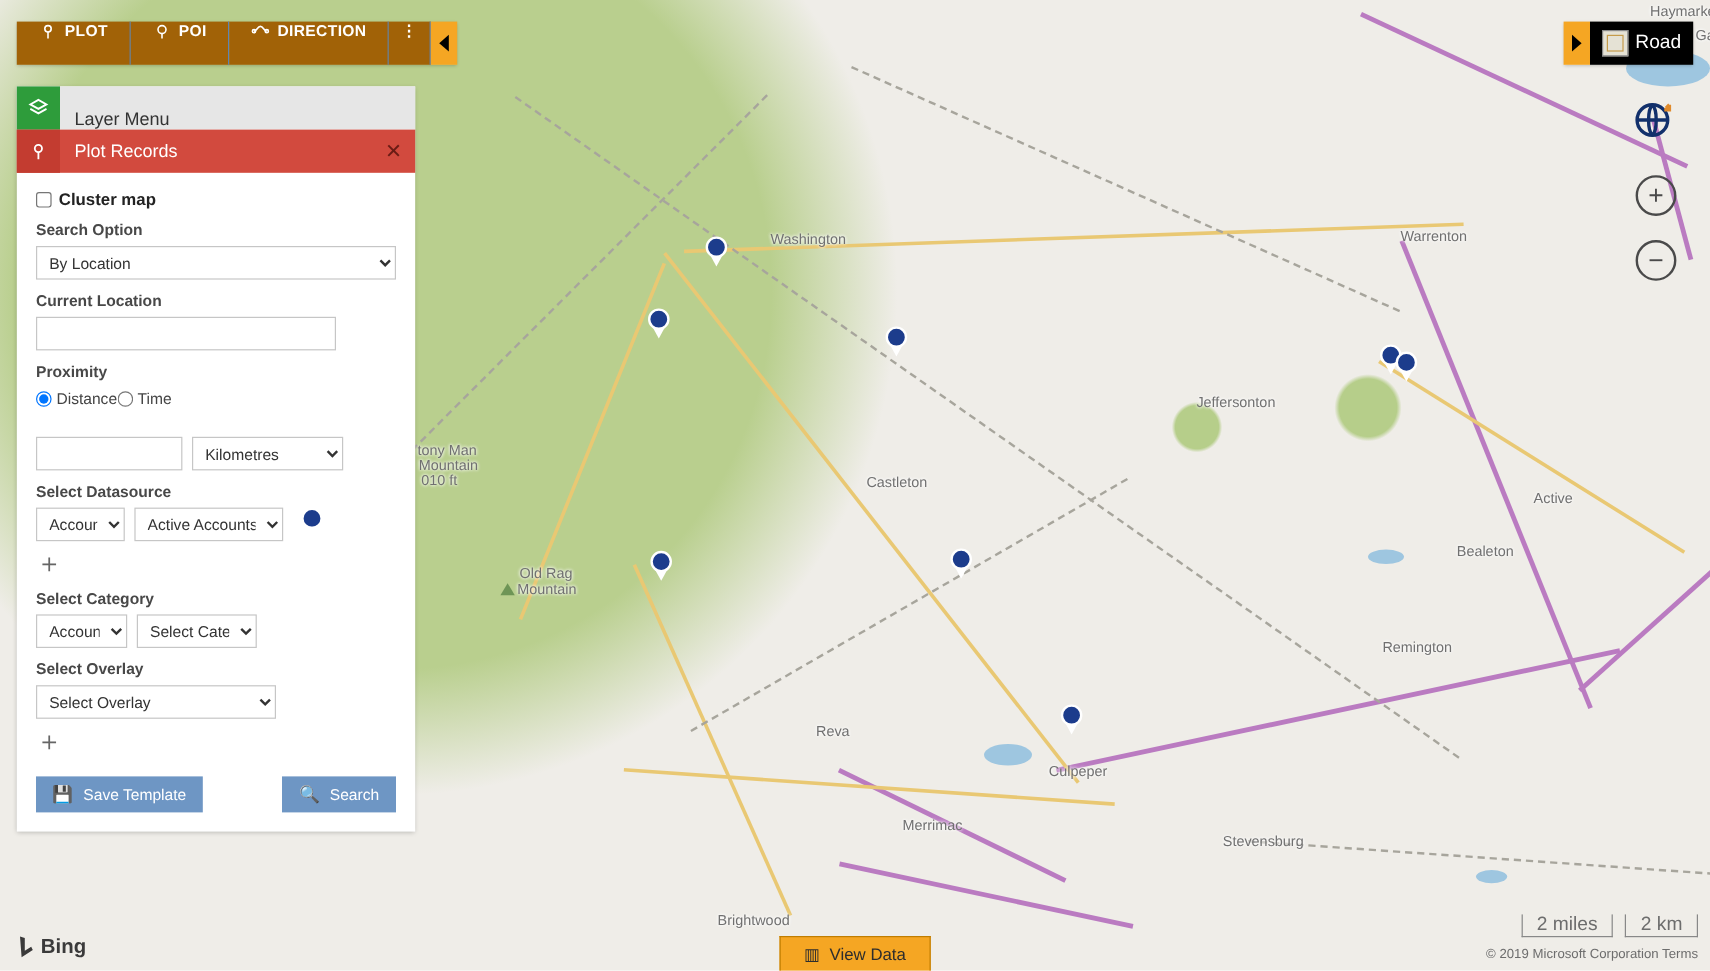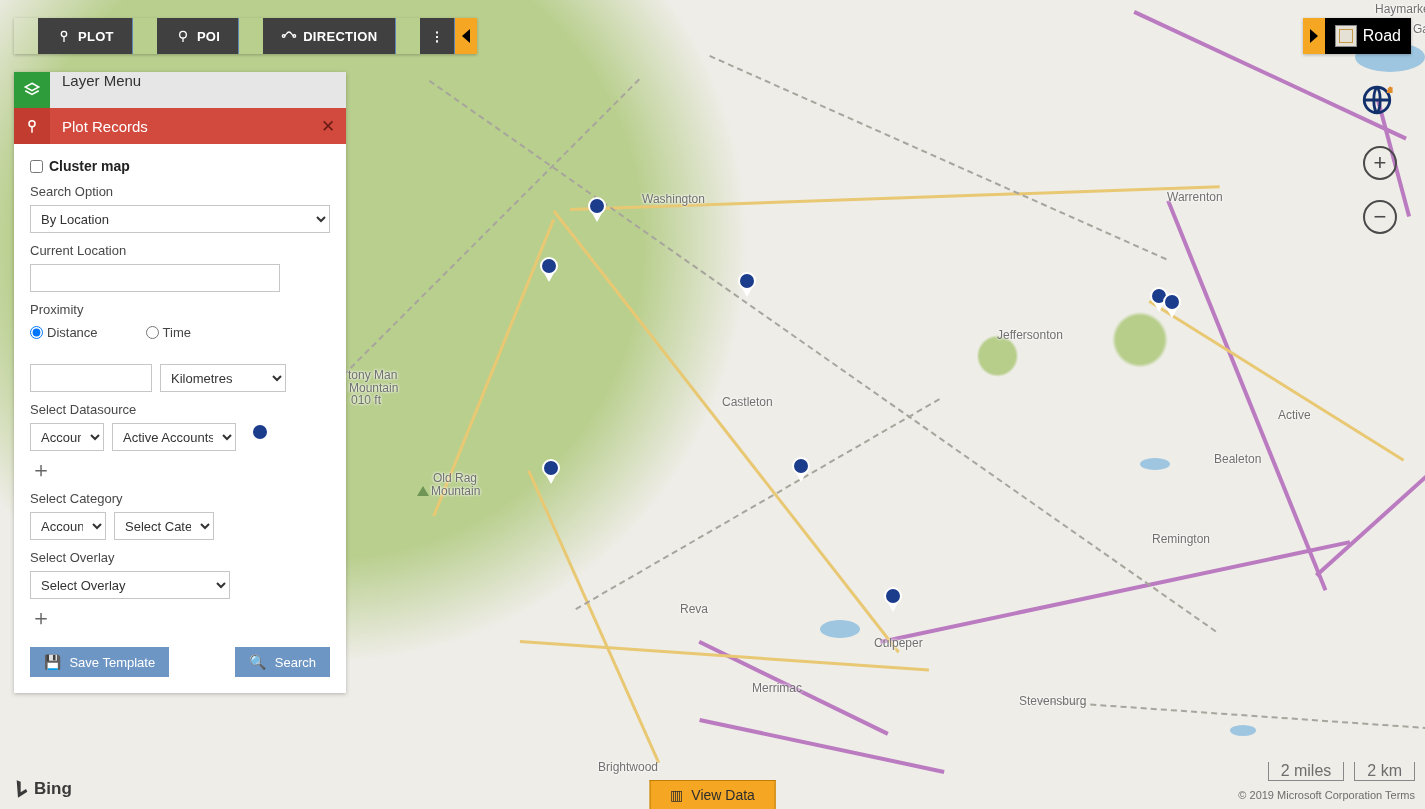--- a/index.html
+++ b/index.html
@@ -64,49 +64,48 @@
   }
 
   
   .toolbar {
     position: absolute; top: 18px; left: 14px;
     display: flex; align-items: stretch;
     height: 36px;
     box-shadow: 0 1px 3px rgba(0,0,0,0.25);
   }
   .toolbar .tbtn {
-    display: flex; align-items: center; gap: 6px;
+    display: flex; align-items: flex-start; gap: 6px;
     padding: 0 18px;
-    background: #404040;
+    background: #a16207;
     color: #fff;
     font-size: 13px; font-weight: 700; letter-spacing: .3px;
     border-right: 1px solid #5e85b3;
     cursor: pointer;
-    margin-left: 24px;
   }
   .toolbar .tbtn.small { padding: 0 10px; }
   .toolbar .collapse {
     width: 22px; background: #f5a623;
     display: flex; align-items: center; justify-content: center;
     cursor: pointer;
   }
   .chev { width:0;height:0;border-top:7px solid transparent;border-bottom:7px solid transparent; }
   .chev.left { border-right:8px solid #000; }
   .chev.right { border-left:8px solid #000; }
 
   
   .sidebar {
     position: absolute; top: 72px; left: 14px;
     width: 332px;
     background: #fff;
     box-shadow: 0 1px 4px rgba(0,0,0,0.25);
     font-size: 13px; color: #444;
   }
   .layer-menu {
-    display: flex; align-items: flex-start;
+    display: flex; align-items: flex-end;
     height: 36px;
     background: #e6e6e6;
   }
   .layer-menu .icon {
     width: 36px; height: 36px; background: #2e9c3b;
     display:flex;align-items:center;justify-content:center;color:#fff;
   }
   .layer-menu .title { padding-left: 12px; color:#333; font-size:15px; }
 
   .panel-header {
@@ -123,33 +122,33 @@
     width:36px;text-align:center;cursor:pointer;color:#6a1b14;font-size:17px;
   }
 
   .panel-body {
     padding: 14px 16px 16px;
   }
   .panel-body label.cluster {
     display:flex;align-items:center;gap:6px;font-weight:600;color:#222;margin-bottom:10px;font-size:14px;
   }
   .field-label {
-    display:block;margin: 10px 0 6px;color:#484848;
+    display:block;margin: 10px 0 6px;color:#484848;font-weight:bold;
   }
   .sel, .txt {
     width:100%;height:28px;border:1px solid #c6c6c6;background:#fff;
     font-size:13px;padding:0 6px;color:#333;
   }
   .row { display:flex; gap:8px; align-items:center; }
   .inline-sel { height:28px;border:1px solid #c6c6c6;background:#fff;font-size:13px;padding:0 6px;color:#333; }
   .txt.short { width:122px; }
   .txt.med  { width:250px; }
   .add { font-size:22px;color:#666;margin-top:8px;cursor:pointer;line-height:1; }
 
-  .proximity-opts { display:flex;gap:48px;margin-top:8px; }
+  .proximity-opts { display:flex;margin-top:8px; }
   .proximity-opts label{display:flex;align-items:center;gap:4px;}
 
   .button-row {
     display:flex;justify-content:space-between;margin-top:18px;
   }
   .btn {
     display:flex;align-items:center;gap:8px;
     height:30px;padding:0 14px;
     background:#6e96c4;color:#fff;font-size:13px;font-weight:500;
     border:none;cursor:pointer;

